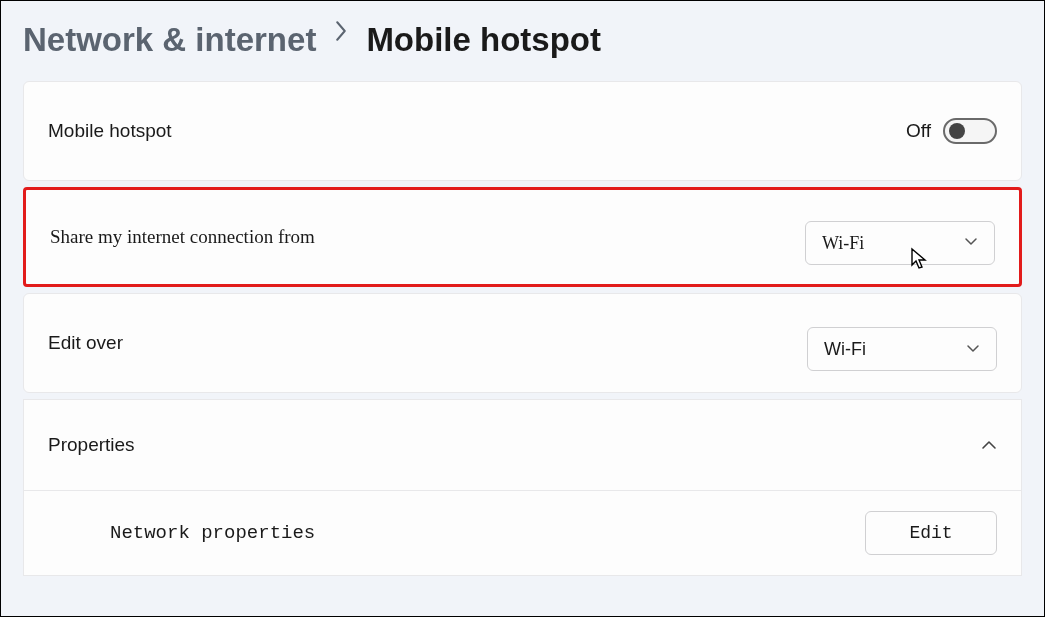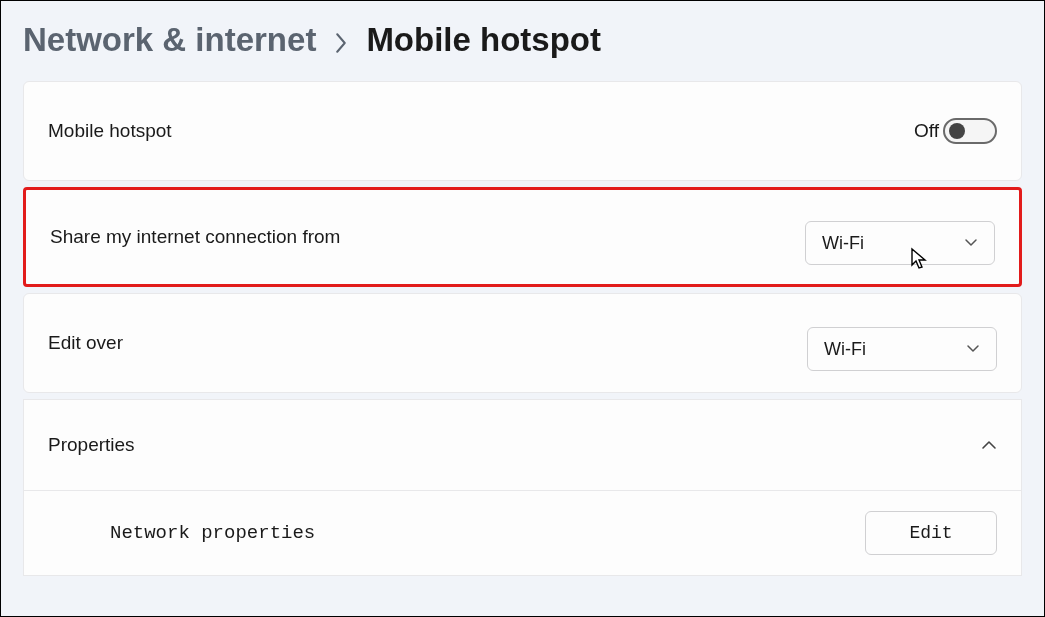--- a/index.html
+++ b/index.html
@@ -7,21 +7,21 @@
       font-family: 'Segoe UI', -apple-system, sans-serif;
       background: #f1f4f9;
       width: 1045px;
       height: 617px;
       border: 1px solid #000;
       padding: 20px 22px;
       color: #1a1a1a;
     }
     .breadcrumb {
       display: flex;
-      align-items: flex-end;
+      align-items: flex-start;
       gap: 18px;
       margin-bottom: 22px;
       font-size: 33px;
       font-weight: 600;
     }
     .breadcrumb .parent { color: #5b6470; cursor: pointer; }
     .breadcrumb .chevron { color: #5b6470; font-size: 22px; }
     .breadcrumb .current { color: #1a1a1a; }
     .card {
       background: #fdfdfd;
@@ -36,21 +36,21 @@
     .card.row { height: 100px; }
     .card.highlighted {
       border: 3px solid #e21b1b;
       border-radius: 4px;
       height: 100px;
     }
     .card .label {
       font-size: 19px;
       color: #1a1a1a;
     }
-    .toggle-wrap { display: flex; align-items: center; gap: 4px; }
+    .toggle-wrap { display: flex; align-items: center; gap: 12px; }
     .toggle-state { font-size: 19px; }
     .toggle {
       width: 54px; height: 26px;
       border: 2px solid #6a6a6a;
       border-radius: 20px;
       position: relative;
       cursor: pointer;
       background: #f5f5f5;
     }
     .toggle .knob {
@@ -135,21 +135,21 @@
 <div class="card row">
   <span class="label">Mobile hotspot</span>
   <div class="toggle-wrap">
     <span class="toggle-state">Off</span>
     <div class="toggle">
       <div class="knob"></div>
     </div>
   </div>
 </div>
 
-<div class="card highlighted" style="position:relative;">
+<div class="card highlighted" style="position:relative;font-family:Liberation Serif, serif;">
   <span class="label">Share my internet connection from</span>
   <div class="right-cluster">
     <div class="select">
       <span>Wi-Fi</span>
       <span class="chev-down">
         <svg width="14" height="10" viewBox="0 0 14 10">
             <path d="M2 2 L7 7 L12 2" stroke="#555" stroke-width="1.5" fill="none" stroke-linecap="round" stroke-linejoin="round"></path>
           </svg>
       </span>
     </div>

